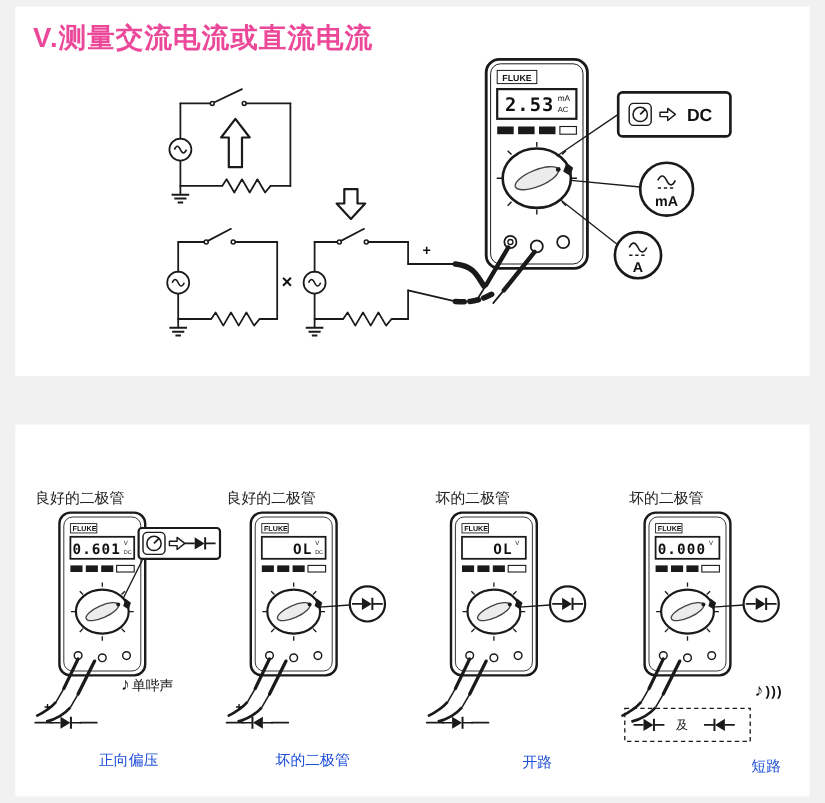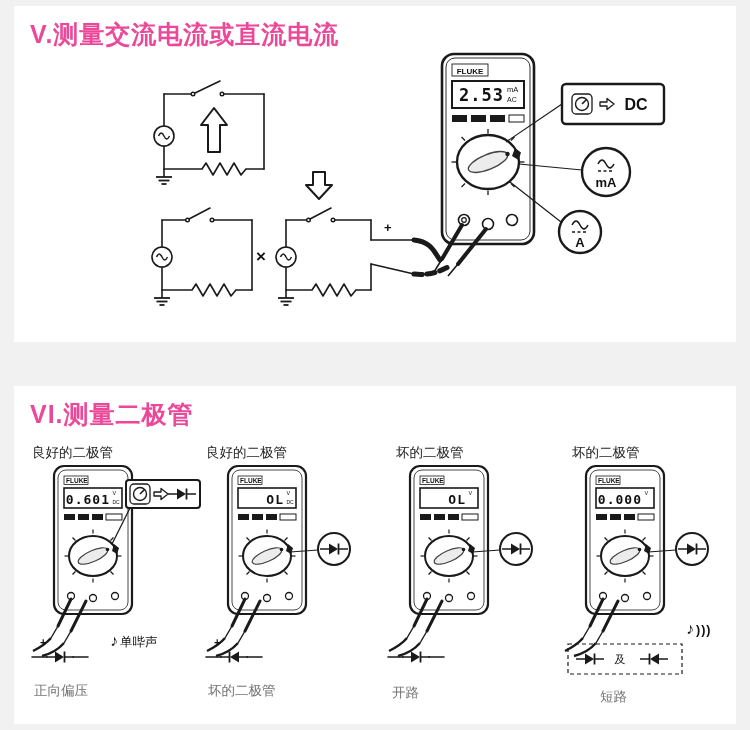--- a/index.html
+++ b/index.html
@@ -6,21 +6,21 @@
   html,body { width:750px; height:730px; }
   body { background:#f1f1f1; font-family:"Liberation Sans", sans-serif; position:relative; overflow:hidden; color:#1a1a1a; }
   .panel { position:absolute; left:14px; width:722px; background:#fff; }
   #panel-v  { top:6px;   height:336px; }
   #panel-vi { top:386px; height:338px; }
   .sec-title { position:absolute; left:16px; top:12px; font-size:25px; font-weight:bold; letter-spacing:1px; color:#ec4899; white-space:nowrap; }
   .panel-svg { position:absolute; left:0; top:0; }
   .vi-col { position:absolute; top:58px; width:178px; height:278px; }
   .vi-caption { position:absolute; top:0; left:6px; font-size:13.5px; color:#222; white-space:nowrap;text-align:right; }
   .vi-svg { position:absolute; left:0; top:20px; }
-  .vi-result { position:absolute; font-size:13.5px; color:#737373; text-align:left; white-space:nowrap; }
+  .vi-result { position:absolute; font-size:13.5px; color:#1d4ed8; text-align:right; white-space:nowrap; }
   .beep { position:absolute; font-size:12.5px; color:#111; white-space:nowrap; }
   .beep .note { font-size:16px; font-weight:bold; margin-right:2px; }
   .beep .waves { font-weight:bold; letter-spacing:1px; }
   svg text { font-family:"Liberation Sans", sans-serif; }
   .lcd { font-family:"DejaVu Sans Mono", monospace; font-weight:bold; letter-spacing:1px; }
   .sch line, .sch path, .sch polyline { stroke:#1a1a1a; stroke-width:1.6; fill:none; stroke-linecap:round; }
   .sch circle { fill:#fff; stroke:#1a1a1a; stroke-width:1.4; }
   .sch polygon { fill:#fff; stroke:#1a1a1a; stroke-width:2; stroke-linejoin:round; }
   .sch text { fill:#111; }
   .leader { stroke:#1a1a1a; stroke-width:1.2; fill:none; }
@@ -209,21 +209,20 @@
       <line class="leader" x1="496" y1="176" x2="547" y2="216"></line>
       <circle cx="566" cy="226" r="21" fill="#fff" stroke="#1a1a1a" stroke-width="2.4"></circle>
       <path d="M558,219 Q562,211 566,219 Q570,227 574,219" fill="none" stroke="#1a1a1a" stroke-width="1.5"></path>
       <line x1="558" y1="226" x2="574" y2="226" stroke="#1a1a1a" stroke-width="1.4" stroke-dasharray="3 2.5"></line>
       <text x="566" y="241" text-anchor="middle" font-size="13" font-weight="bold" fill="#111">A</text>
     </g>
   </svg>
 </div>
 
 <div class="panel" id="panel-vi">
-  <div class="sec-title">VI.测量二极管</div>
 
   <div class="vi-col" style="left:12px">
     <div class="vi-caption">良好的二极管</div>
     <svg class="vi-svg" width="178" height="215" viewBox="0 0 178 215">
       <use href="#mm-body"></use>
       <rect x="38" y="12" width="24" height="8.5" fill="none" stroke="#1a1a1a" stroke-width="0.8"></rect>
       <text x="40" y="19" font-size="6.5" font-weight="bold" fill="#111">FLUKE</text>
       <text class="lcd" x="84" y="39.5" text-anchor="end" font-size="13" fill="#111">0.601</text>
       <text x="86.5" y="31" font-size="5.5" fill="#111">V</text>
       <text x="86.5" y="40" font-size="5" fill="#111">DC</text>
@@ -234,21 +233,21 @@
         <use href="#arrow-right-hollow" x="128" y="24.5"></use>
         <use href="#diode-h" x="156" y="30"></use>
       </g>
       <g class="sch">
         <text x="14" y="182" font-size="11" font-weight="bold">+</text>
         <line x1="6" y1="193" x2="21" y2="193" stroke-width="1.4"></line>
         <use href="#diode-h" transform="translate(34,193)"></use>
         <line x1="47" y1="193" x2="62" y2="193" stroke-width="1.4"></line>
       </g>
     </svg>
-    <div class="beep" style="left:84px; top:188px">
+    <div class="beep" style="left:84px; top:170px">
       <span class="note">♪</span><span>单哔声</span>
     </div>
     <div class="vi-result" style="left:8px; top:238px; width:110px">正向偏压</div>
   </div>
 
   <div class="vi-col" style="left:186px">
     <div class="vi-caption">良好的二极管</div>
     <svg class="vi-svg" width="178" height="215" viewBox="0 0 178 215">
       <use href="#mm-body"></use>
       <rect x="38" y="12" width="24" height="8.5" fill="none" stroke="#1a1a1a" stroke-width="0.8"></rect>

